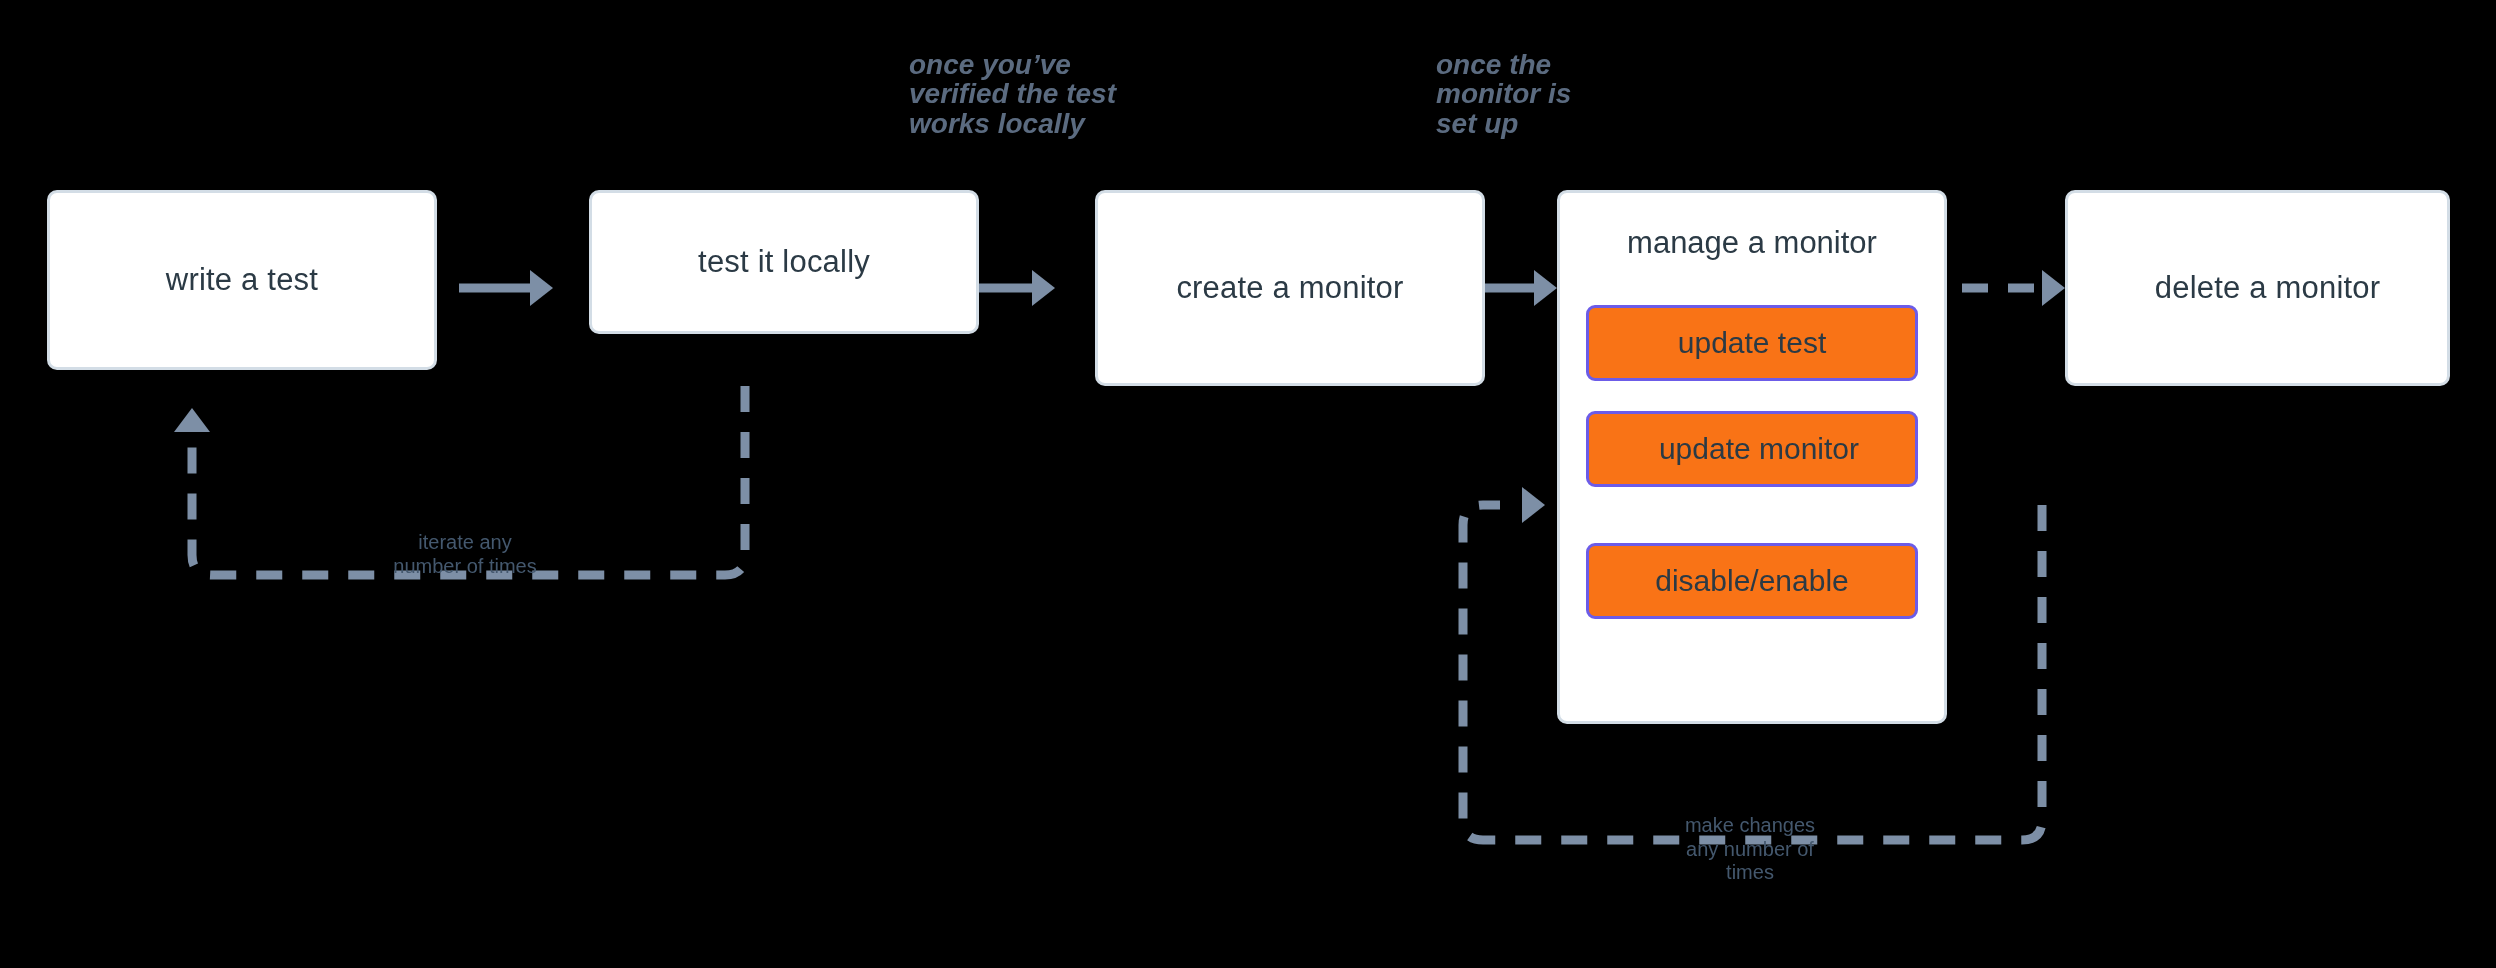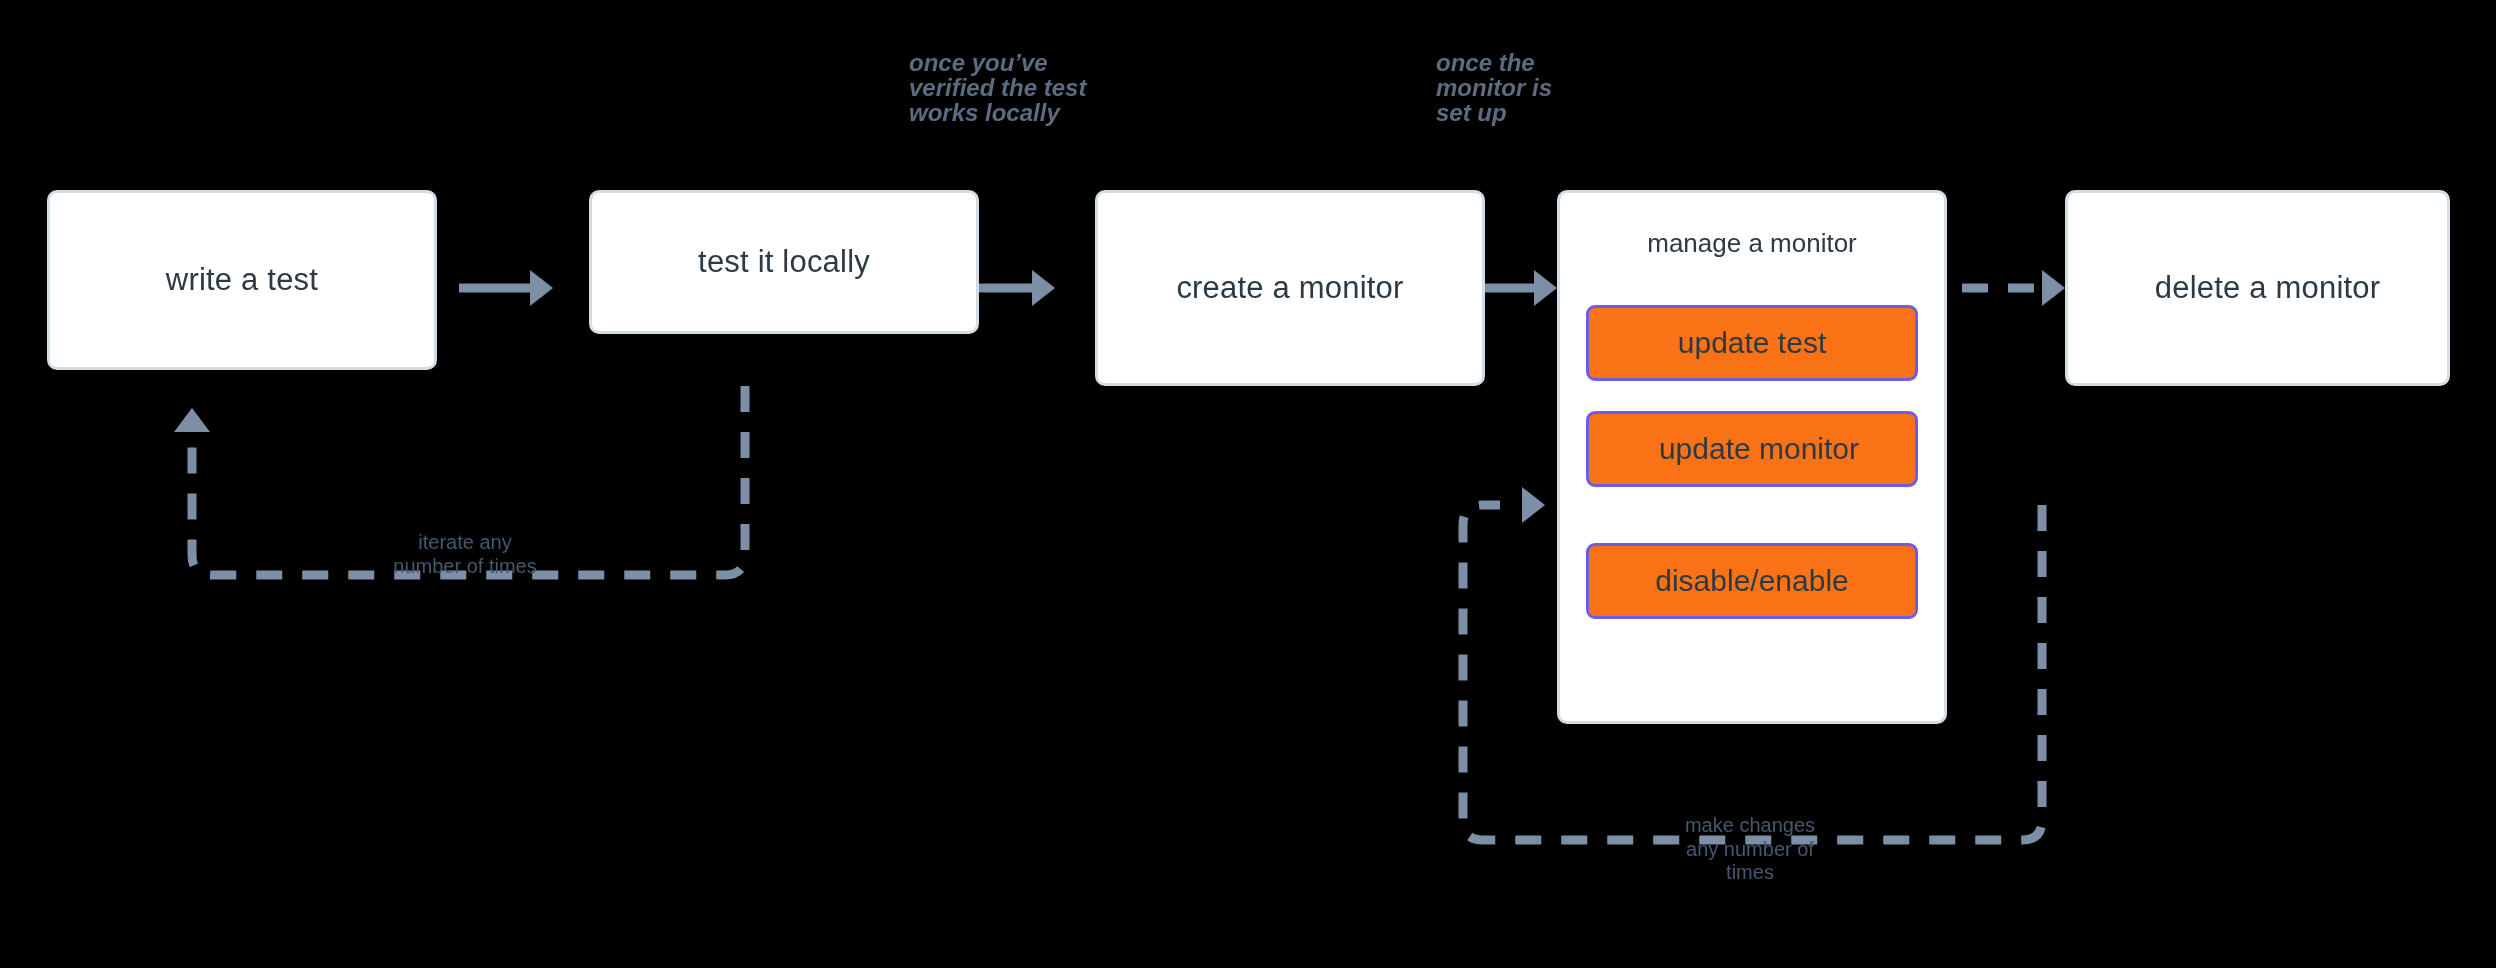--- a/index.html
+++ b/index.html
@@ -42,21 +42,21 @@
   }
   .container-title {
     position: absolute;
     top: 0;
     left: 0;
     right: 0;
     height: 100px;
     display: flex;
     align-items: center;
     justify-content: center;
-    font-size: 26px;
+    font-size: 31px;
     color: #2b3a45;
     white-space: nowrap;
   }
   .subnode {
     position: absolute;
     left: 26px;
     right: 26px;
     height: 76px;
     background: #f97316;
     border: 3px solid #6c5ce8;
@@ -67,21 +67,21 @@
     justify-content: center;
   }
   .subnode-label {
     font-size: 30px;
     color: #2b3a45;
     white-space: nowrap;
   }
   
   .note {
     position: absolute;
-    font-size: 24px;
+    font-size: 28px;
     font-style: italic;
     font-weight: bold;
     color: #5b6b80;
     line-height: 1.05;
     white-space: pre-line;
   }
   .loop-label {
     position: absolute;
     font-size: 20px;
     color: #44586e;

